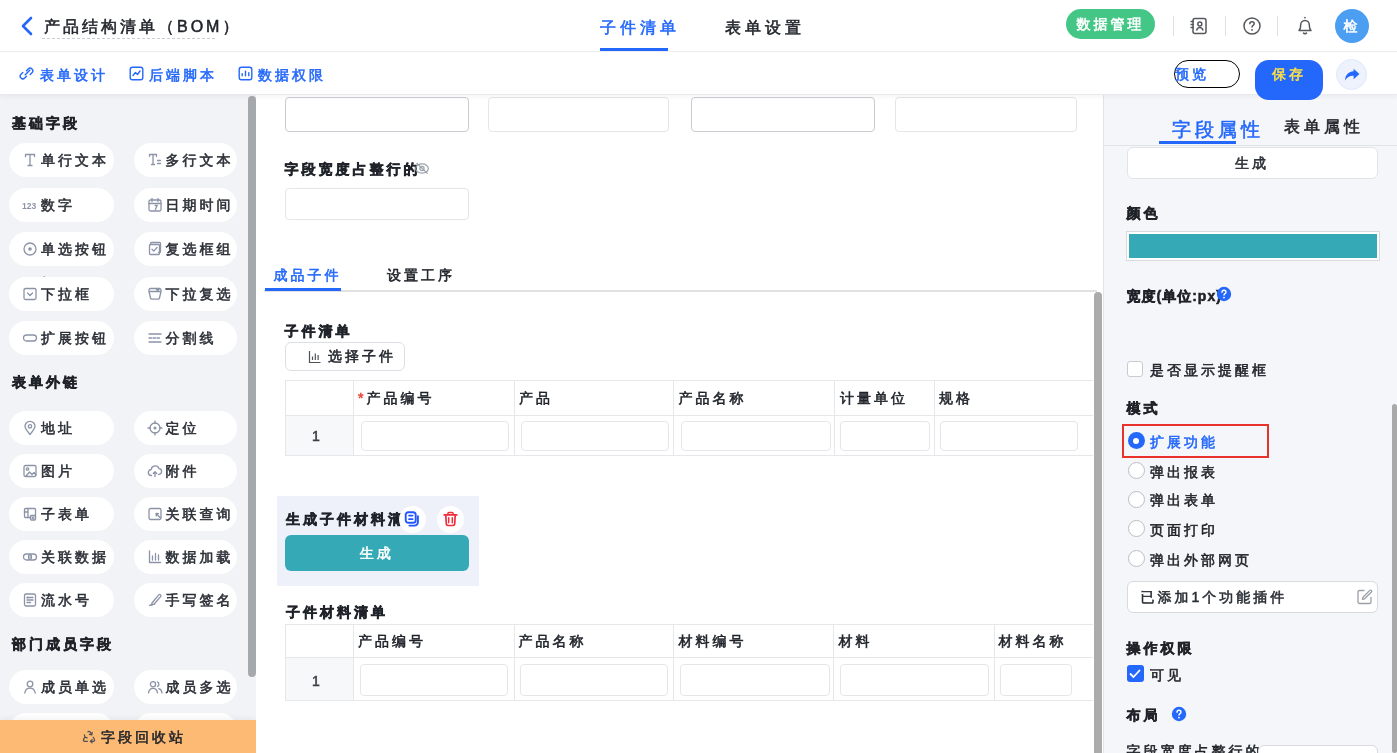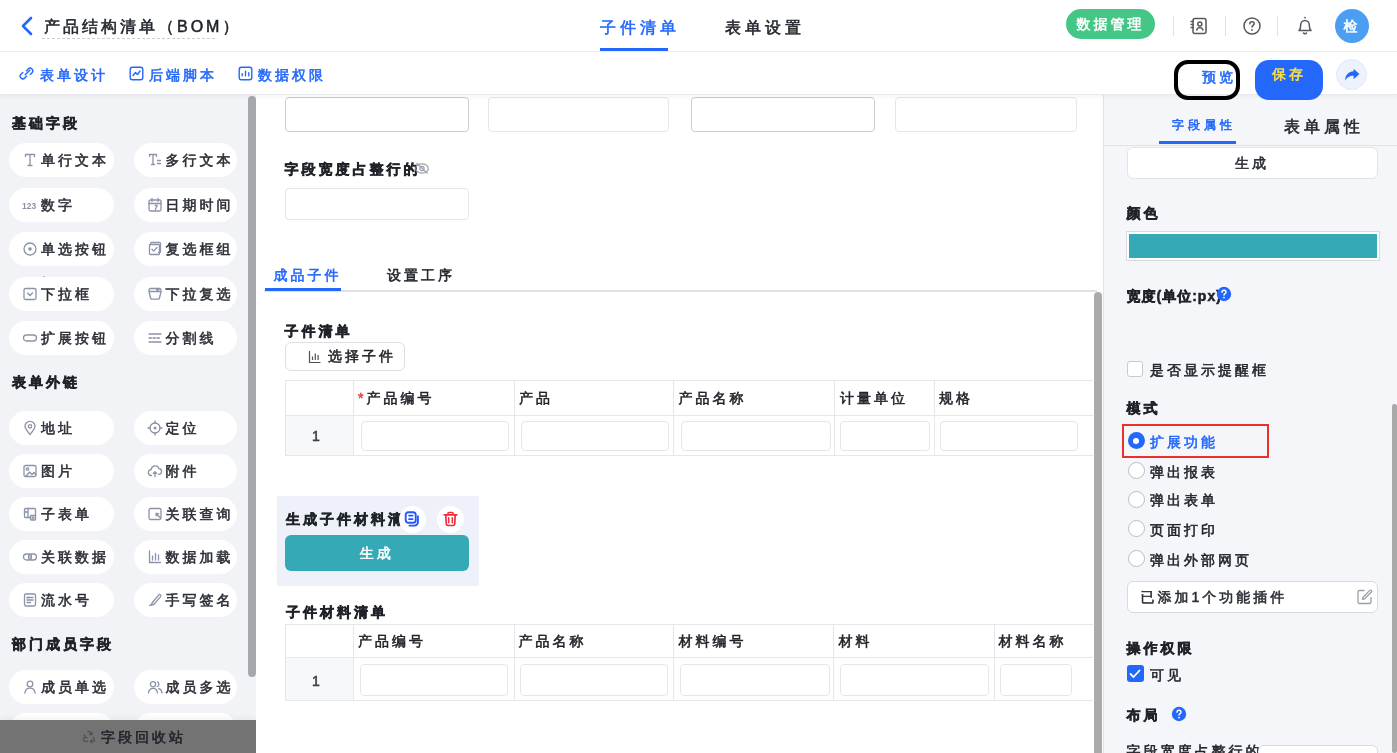--- a/index.html
+++ b/index.html
@@ -68,21 +68,21 @@
     <svg class="abs" style="left:129px;top:14px" width="15" height="15" viewBox="0 0 15 15" fill="none" stroke="#2468fb" stroke-width="1.4" stroke-linecap="round">
       <rect x="1.2" y="1.2" width="12.6" height="12.6" rx="2.2"></rect>
       <path d="M4 9.5 l2.5-3 l2 2 l2.5-3.5" stroke-linejoin="round"></path>
     </svg>
     <div class="abs blue" style="left:149px;top:15px;">后端脚本</div>
     <svg class="abs" style="left:238px;top:14px" width="15" height="15" viewBox="0 0 15 15" fill="none" stroke="#2468fb" stroke-width="1.4" stroke-linecap="round">
       <rect x="1.2" y="1.2" width="12.6" height="12.6" rx="2.2"></rect>
       <path d="M4.2 9.8 v-2.2 M7.5 9.8 v-4.5 M10.8 9.8 v-3.2"></path>
     </svg>
     <div class="abs blue" style="left:258px;top:15px;">数据权限</div>
-    <div class="abs blue" style="left:1174px;top:8px;width:66px;height:40px;border:4px solid #000000;border-radius:14px;text-align:right;line-height:26px;">预览</div>
+    <div class="abs blue" style="left:1174px;top:8px;width:66px;height:28px;border:1px solid #000000;border-radius:14px;text-align:left;line-height:26px;">预览</div>
     <div class="abs" style="left:1255px;top:8px;width:68px;height:40px;background:#2468fb;border-radius:14px;color:#fde047;text-align:center;line-height:28px;">保存</div>
     <div class="abs" style="left:1336px;top:7px;width:31px;height:31px;border-radius:50%;background:#edf2fd;border:1px solid #dfe8fc;">
       <svg style="margin:5.5px 0 0 6px" width="19" height="19" viewBox="0 0 17 17">
           <path d="M9.5 2.5 l5.2 4.7 l-5.2 4.7 v-3.1 c-4 0-6 1.6-7.6 4.2 c0-4.7 2.6-7.8 7.6-8.3 z" fill="#2468fb"></path>
         </svg>
     </div>
   </div>
 
   <div class="abs" id="sidebar" style="left:0;top:95px;width:256px;height:658px;background:#f2f3f6;z-index:5;overflow:hidden;">
     <div class="abs b" style="left:12px;top:20px;">基础字段</div>
@@ -223,21 +223,21 @@
             <path d="M10.5 2.9 a2.6 2.6 0 0 1 0 4.6 M11.8 9.6 c1.7 0.4 2.9 1.8 3.2 4.2"></path>
           </svg>
         </span>成员多选</div>
     <div class="pill" style="left:9px;top:618px;">
         <span class="pi"></span>
       </div>
     <div class="pill p2" style="top:618px;">
         <span class="pi"></span>
       </div>
     <div class="abs" style="left:248px;top:0.5px;width:8px;height:581px;background:#a5a8ad;border-radius:4px;"></div>
-    <div class="abs" style="left:0;top:625px;width:256px;height:33px;background:#737373;box-shadow:0 -2px 6px rgba(0,0,0,0.05);">
+    <div class="abs" style="left:0;top:625px;width:256px;height:33px;background:#fdba74;box-shadow:0 -2px 6px rgba(0,0,0,0.05);">
       <svg class="abs" style="left:81px;top:9px" width="16" height="16" viewBox="0 0 16 16" fill="none" stroke="#4e5256" stroke-width="1.25" stroke-linecap="round" stroke-linejoin="round">
         <path d="M6.9 2.9 a1.3 1.3 0 0 1 2.2 0 l1.7 2.9 M10.8 5.8 l-2.4-0.4 M10.8 5.8 l0.4-2.3"></path>
         <path d="M12.2 8.2 l1.2 2.1 a1.3 1.3 0 0 1 -1.1 2 h-2.9 M9.4 12.3 l1.7-1.7 M9.4 12.3 l1.7 1.6"></path>
         <path d="M3.9 8.2 L2.6 10.3 a1.3 1.3 0 0 0 1.1 2 h2.8 M3.9 8.2 l2.3 0.6 M3.9 8.2 l-0.5-2.4"></path>
       </svg>
       <div class="abs" style="left:101px;top:9px;">字段回收站</div>
     </div>
   </div>
 
   <div class="abs" id="canvas" style="left:256px;top:95px;width:847px;height:658px;background:#fff;z-index:4;overflow:hidden;">
@@ -326,21 +326,21 @@
     <div class="inp" style="left:104px;top:569px;width:148px;height:32px;"></div>
     <div class="inp" style="left:264px;top:569px;width:148px;height:32px;"></div>
     <div class="inp" style="left:424px;top:569px;width:150px;height:32px;"></div>
     <div class="inp" style="left:584px;top:569px;width:149px;height:32px;"></div>
     <div class="inp" style="left:744px;top:569px;width:72px;height:32px;"></div>
 
     <div class="abs" style="left:837.5px;top:197px;width:8.5px;height:461px;background:#ababab;border-radius:4px 4px 0 0;"></div>
   </div>
 
   <div class="abs" id="rpanel" style="left:1103px;top:95px;width:294px;height:658px;background:#f5f6f9;border-left:1px solid #e2e3e6;z-index:6;overflow:hidden;">
-    <div class="abs blue" style="left:68px;top:22px;font-size:12px;letter-spacing:4px;">字段属性</div>
+    <div class="abs blue" style="left:68px;top:22px;font-size:19px;letter-spacing:4px;">字段属性</div>
     <div class="abs" style="left:180px;top:22px;font-size:16px;letter-spacing:4px;">表单属性</div>
     <div class="abs" style="left:55px;top:45.5px;width:76.5px;height:3.5px;background:#2468fb;"></div>
     <div class="abs" style="left:0;top:49.5px;width:294px;height:1px;background:#e2e3e6;"></div>
     <div class="abs" style="left:22.5px;top:52px;width:251px;height:32px;background:#fff;border:1px solid #e2e4e8;border-radius:6px;text-align:center;line-height:31px;color:#2b2f36;">生成</div>
     <div class="abs b" style="left:22.5px;top:110px;">颜色</div>
     <div class="abs" style="left:22px;top:136px;width:254px;height:30px;background:#fff;border:1px solid #d8dade;">
         <div style="position:absolute;left:2px;top:2px;right:2px;bottom:2px;background:#36a9b7;"></div>
       </div>
     <div class="abs b" style="left:22.5px;top:193px;letter-spacing:1px;">宽度(单位:px)</div>
     <svg class="abs" style="left:112px;top:191px" width="16" height="16" viewBox="0 0 16 16">

